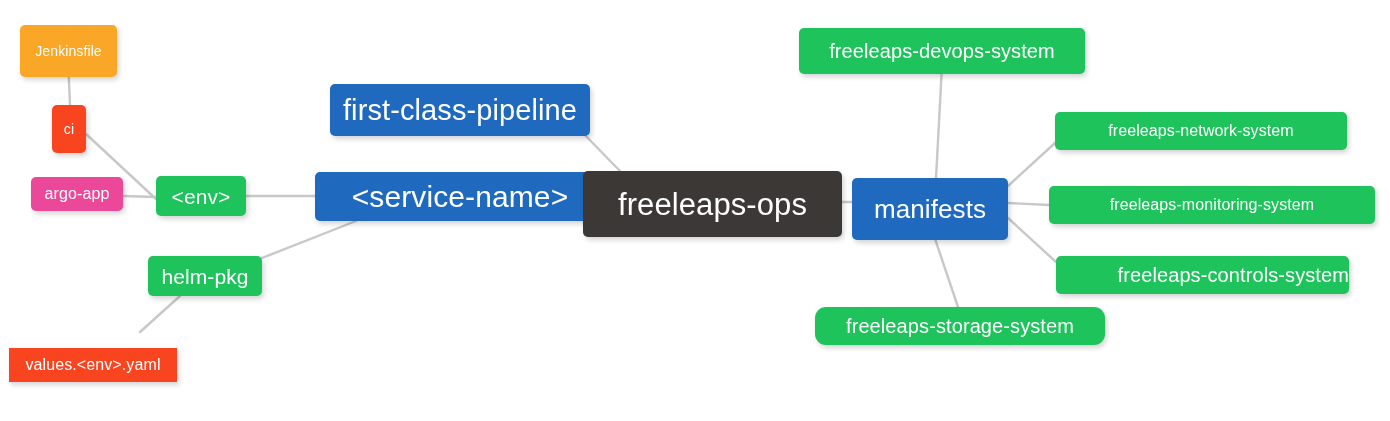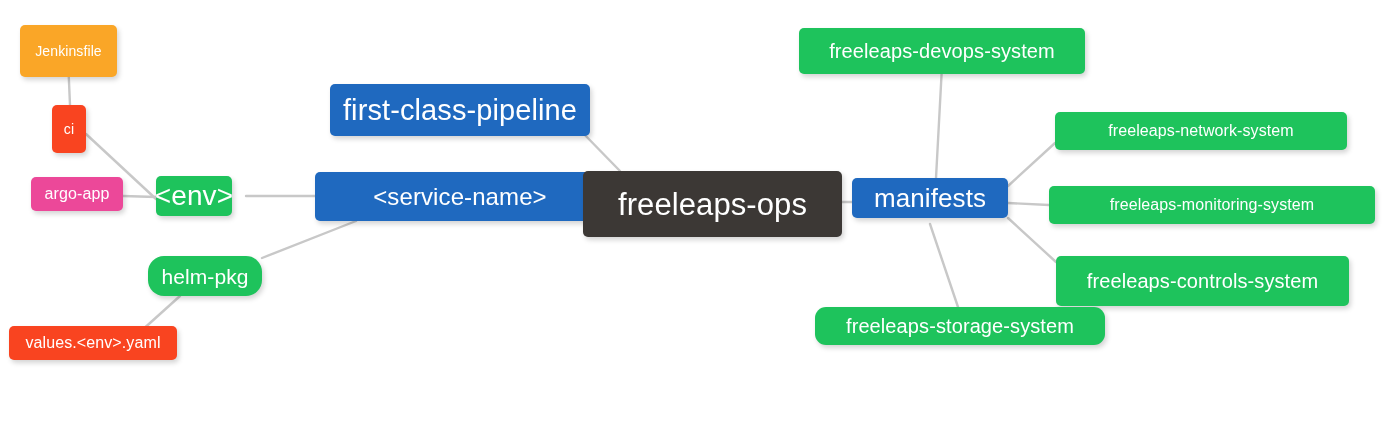--- a/index.html
+++ b/index.html
@@ -76,50 +76,50 @@
   <div id="node-layer">
       <div class="node" style="left: 20px; top: 25px; width: 97px; height: 52px; background: rgb(250, 166, 39); border-radius: 5px; font-size: 14px;">
         <span class="node-label">Jenkinsfile</span>
       </div>
       <div class="node" style="left: 52px; top: 105px; width: 34px; height: 48px; background: rgb(249, 68, 32); border-radius: 5px; font-size: 14px;">
         <span class="node-label">ci</span>
       </div>
       <div class="node" style="left: 31px; top: 177px; width: 92px; height: 34px; background: #ec4899; border-radius: 5px; font-size: 16px;">
         <span class="node-label">argo-app</span>
       </div>
-      <div class="node" style="left: 156px; top: 176px; width: 76px; height: 40px; background: rgb(30, 195, 92); border-radius: 5px; font-size: 28px;">
+      <div class="node" style="left: 156px; top: 176px; width: 90px; height: 40px; background: rgb(30, 195, 92); border-radius: 5px; font-size: 21px;">
         <span class="node-label">&lt;env&gt;</span>
       </div>
-      <div class="node" style="left: 148px; top: 256px; width: 114px; height: 40px; background: rgb(30, 195, 92); border-radius: 16px; font-size: 21px;">
+      <div class="node" style="left: 148px; top: 256px; width: 114px; height: 40px; background: rgb(30, 195, 92); border-radius: 5px; font-size: 21px;">
         <span class="node-label">helm-pkg</span>
       </div>
-      <div class="node" style="left: 9px; top: 326px; width: 168px; height: 34px; background: rgb(249, 68, 32); border-radius: 5px; font-size: 16px;">
+      <div class="node" style="left: 9px; top: 348px; width: 168px; height: 34px; background: rgb(249, 68, 32); border-radius: 0; font-size: 16px;">
         <span class="node-label">values.&lt;env&gt;.yaml</span>
       </div>
       <div class="node" style="left: 330px; top: 37px; width: 260px; height: 52px; background: rgb(31, 105, 191); border-radius: 5px; font-size: 29px; margin-top: 47px;">
         <span class="node-label">first-class-pipeline</span>
       </div>
-      <div class="node" style="left: 315px; top: 172px; width: 290px; height: 49px; background: rgb(31, 105, 191); border-radius: 5px; font-size: 24px;">
+      <div class="node" style="left: 315px; top: 172px; width: 290px; height: 49px; background: rgb(31, 105, 191); border-radius: 5px; font-size: 30px;">
         <span class="node-label">&lt;service-name&gt;</span>
       </div>
       <div class="node" style="left: 583px; top: 171px; width: 259px; height: 66px; background: rgb(60, 56, 53); border-radius: 5px; font-size: 31px;">
         <span class="node-label">freeleaps-ops</span>
       </div>
-      <div class="node" style="left: 852px; top: 178px; width: 156px; height: 40px; background: rgb(31, 105, 191); border-radius: 5px; font-size: 26px;">
+      <div class="node" style="left: 852px; top: 178px; width: 156px; height: 62px; background: rgb(31, 105, 191); border-radius: 5px; font-size: 26px;">
         <span class="node-label">manifests</span>
       </div>
       <div class="node" style="left: 799px; top: 28px; width: 286px; height: 46px; background: rgb(30, 195, 92); border-radius: 5px; font-size: 20px;">
         <span class="node-label">freeleaps-devops-system</span>
       </div>
       <div class="node" style="left: 1055px; top: 112px; width: 292px; height: 38px; background: rgb(30, 195, 92); border-radius: 5px; font-size: 16px;">
         <span class="node-label">freeleaps-network-system</span>
       </div>
       <div class="node" style="left: 1049px; top: 186px; width: 326px; height: 38px; background: rgb(30, 195, 92); border-radius: 5px; font-size: 16px;">
         <span class="node-label">freeleaps-monitoring-system</span>
       </div>
-      <div class="node" style="left: 1056px; top: 256px; width: 293px; height: 50px; background: rgb(30, 195, 92); border-radius: 5px; font-size: 20px;">
+      <div class="node" style="left: 1056px; top: 256px; width: 293px; height: 38px; background: rgb(30, 195, 92); border-radius: 5px; font-size: 20px; justify-content: flex-end;">
         <span class="node-label">freeleaps-controls-system</span>
       </div>
       <div class="node" style="left: 815px; top: 307px; width: 290px; height: 38px; background: rgb(30, 195, 92); border-radius: 11px; font-size: 20px;">
         <span class="node-label">freeleaps-storage-system</span>
       </div>
     </div>
 </div>
 
 </body></html>

